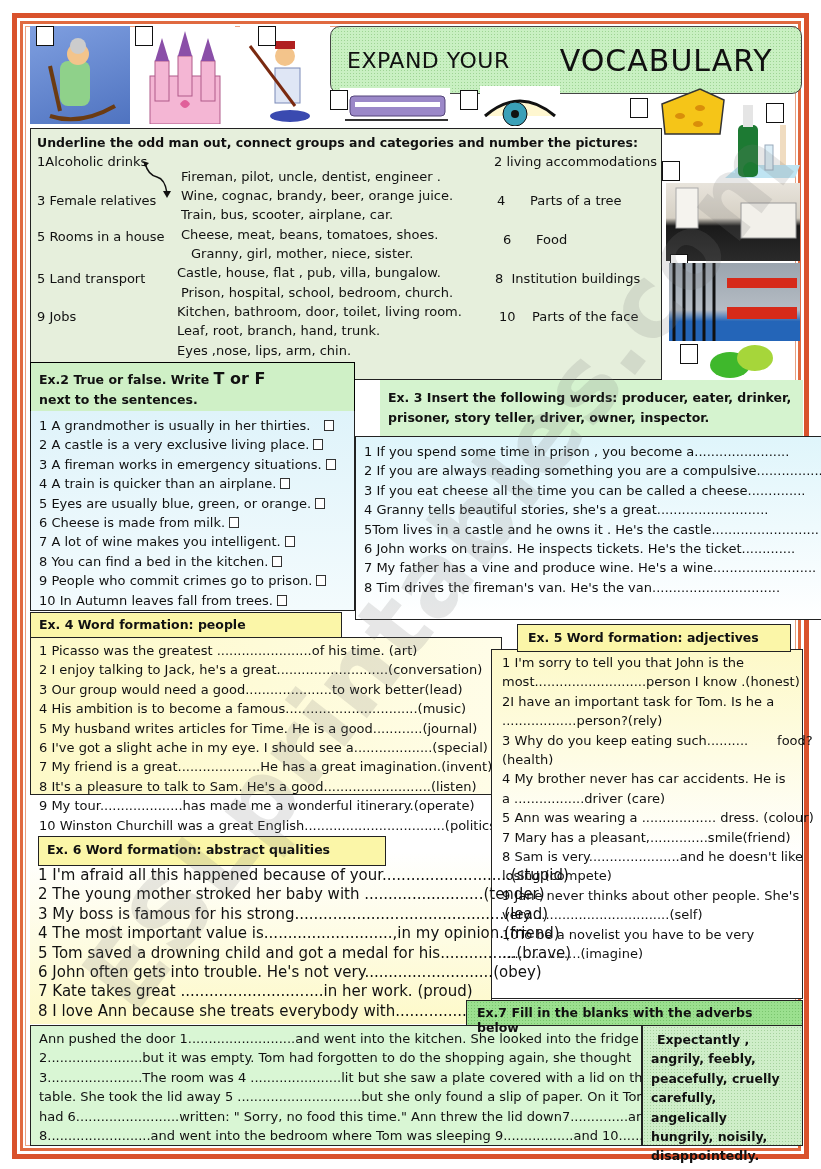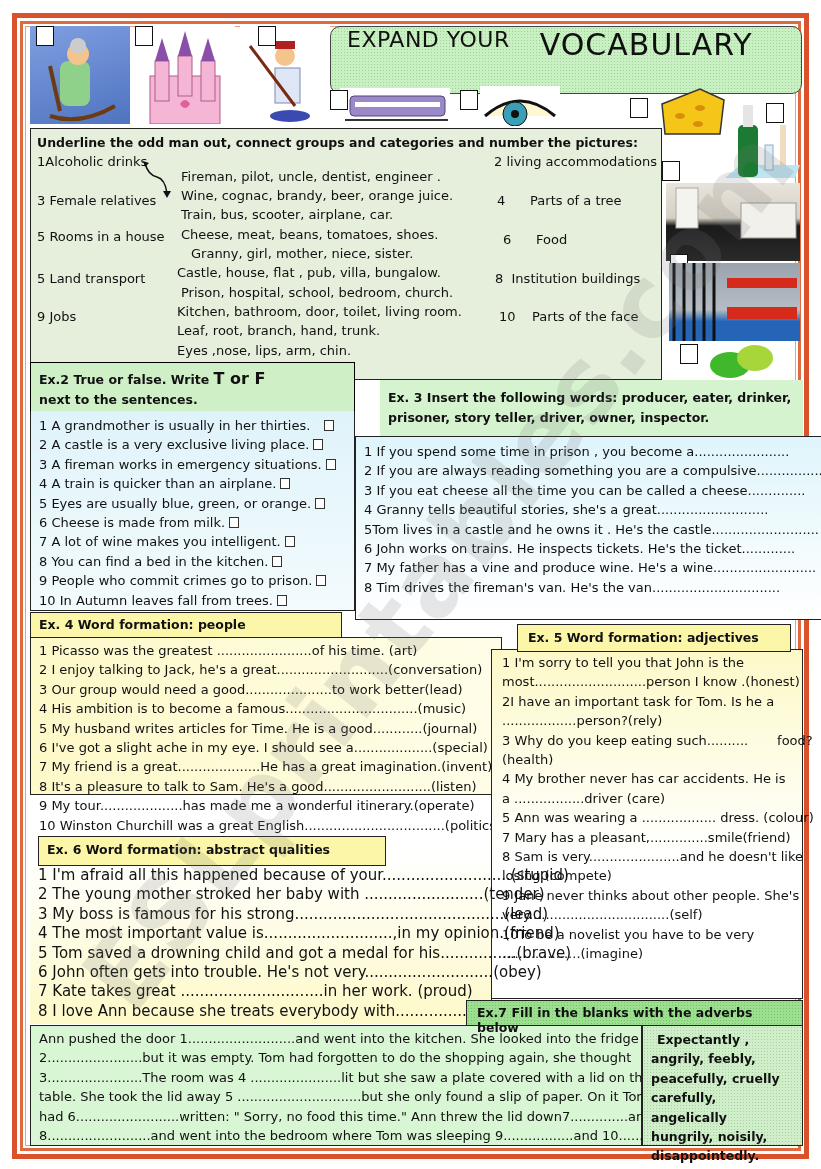--- a/index.html
+++ b/index.html
@@ -8,21 +8,21 @@
 
   
   .frame-outer { position: absolute; left: 12px; top: 13px; width: 797px; height: 1146px; border: 5px solid #d9522c; }
   .frame-inner { position: absolute; left: 20px; top: 21px; width: 781px; height: 1130px; border: 3px solid #e06a40; }
   .frame-inner2 { position: absolute; left: 25px; top: 26px; width: 771px; height: 1120px; border: 1px solid #e8a080; }
 
   
   .title-box { position: absolute; left: 330px; top: 26px; width: 472px; height: 68px; border: 1px solid #444; border-radius: 10px;
     background-color: #c9f0c2;
     background-image: radial-gradient(#9ed494 1px, transparent 1px);
-    background-size: 3px 3px; display: flex; align-items: flex-start; }
+    background-size: 3px 3px; display: flex; align-items: center; gap: 20px; }
   .title-small { font-size: 22px; margin-left: 16px; letter-spacing: 0.5px; font-family: "DejaVu Sans", sans-serif; }
   .title-big { font-size: 30px; margin-left: 30px; letter-spacing: 1px; font-family: "DejaVu Sans", sans-serif; }
 
   
   .pic { position: absolute; overflow: hidden; }
   .checkbox { position: absolute; width: 18px; height: 20px; border: 1.5px solid #111; background: #fff; }
 
   
   .ex1 { position: absolute; left: 30px; top: 128px; width: 632px; height: 252px; background: #e6efdc; border: 1px solid #222; }
   .ex1-title { position: absolute; left: 6px; top: 6px; font-size: 12.5px; font-weight: bold; white-space: nowrap; }

